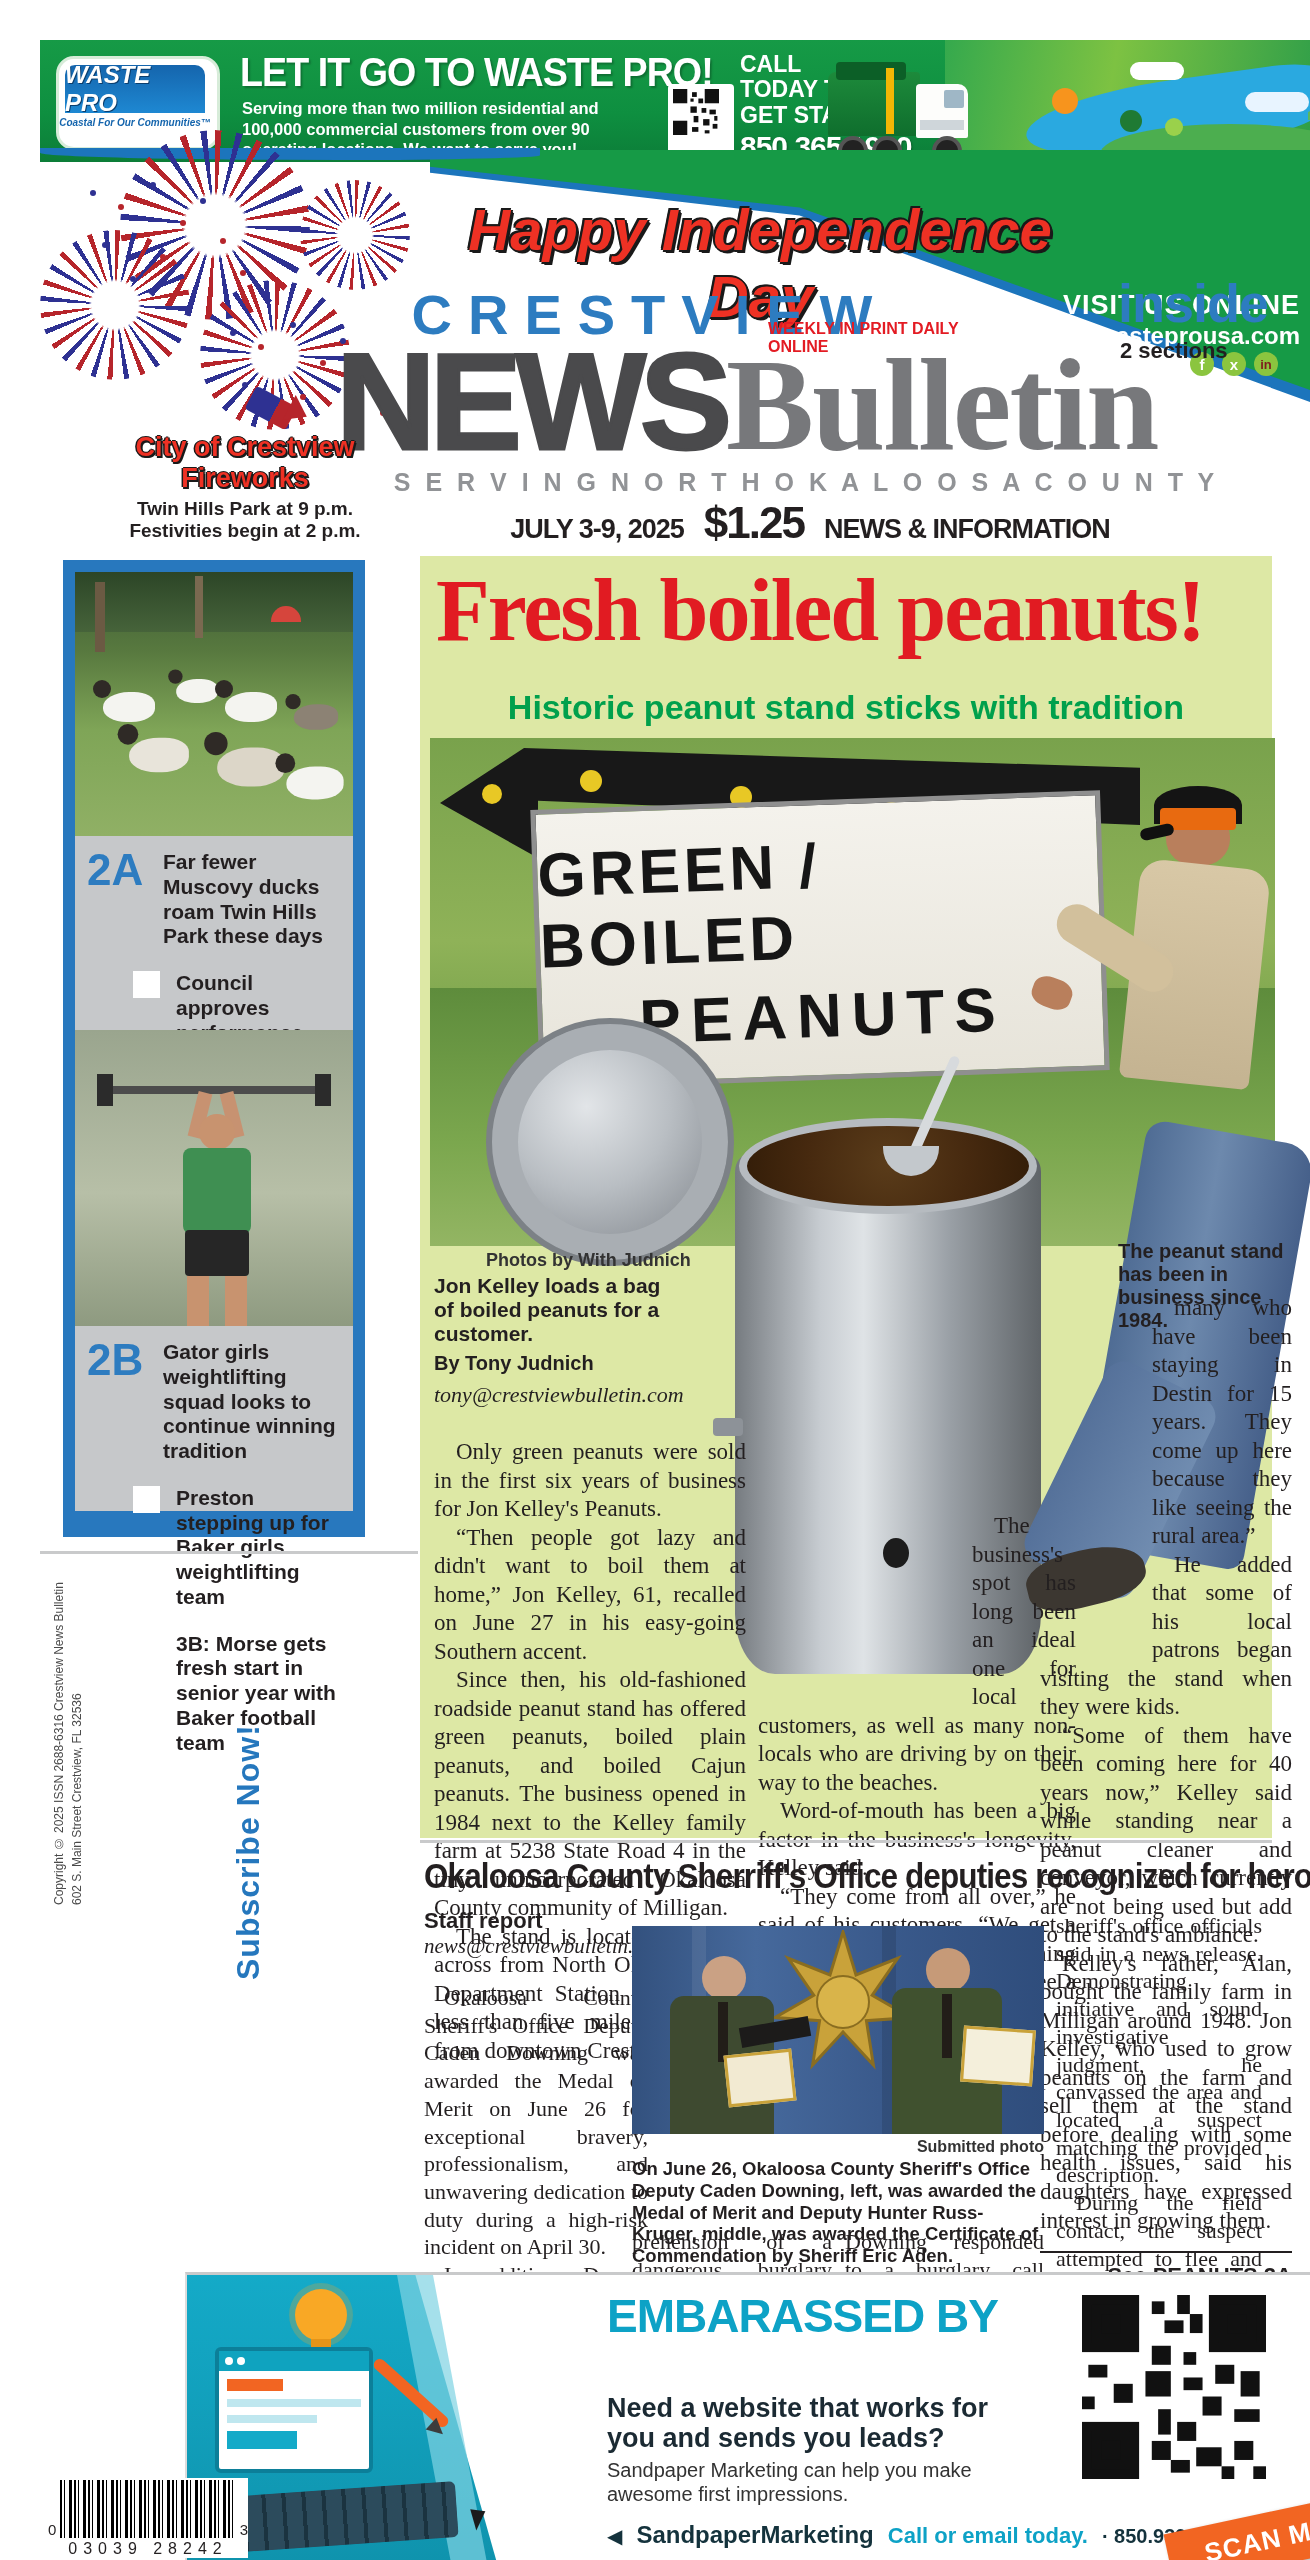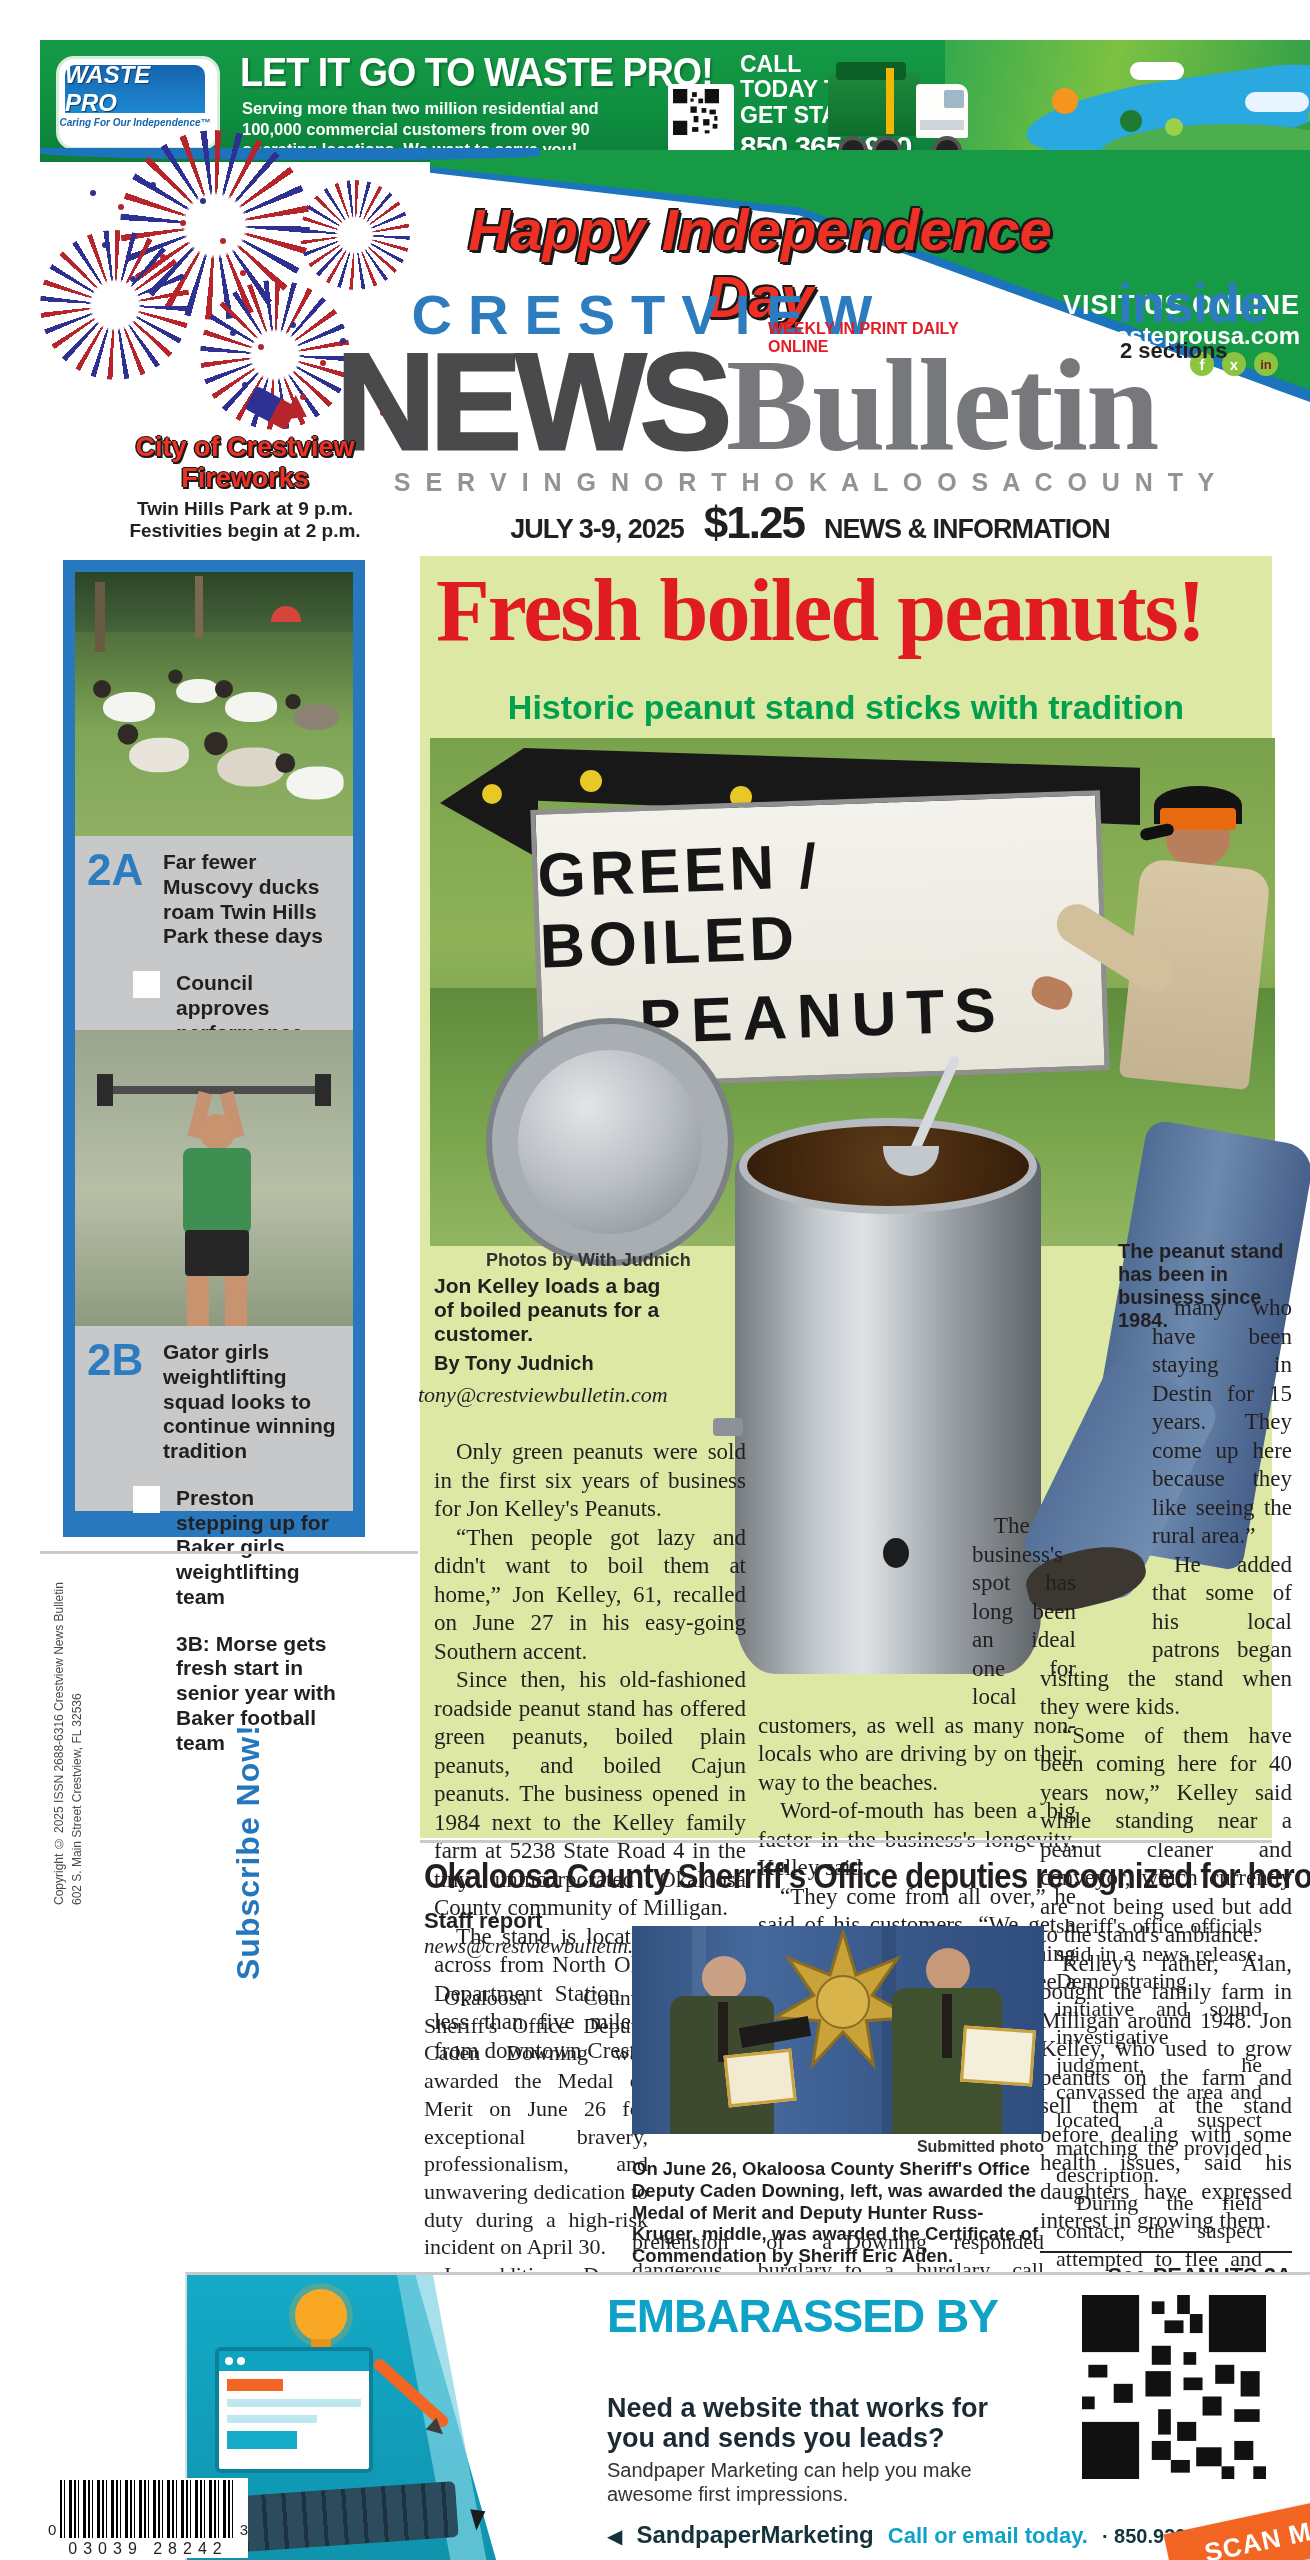--- a/index.html
+++ b/index.html
@@ -44,21 +44,21 @@
     <div class="abs" style="left:1090px;top:22px;width:54px;height:18px;border-radius:12px;background:#fff;"></div>
     <div class="abs" style="left:1205px;top:52px;width:64px;height:20px;border-radius:12px;background:#e8f4ff;"></div>
     <div class="abs" style="left:1080px;top:70px;width:22px;height:22px;border-radius:50%;background:#1f7a33;"></div>
     <div class="abs" style="left:1125px;top:78px;width:18px;height:18px;border-radius:50%;background:#9ad14b;"></div>
     <div class="abs" style="left:1268px;top:66px;width:18px;height:14px;background:#5cb85c;clip-path:polygon(50% 0,100% 45%,100% 100%,0 100%,0 45%);"></div>
 
     <div class="abs" style="left:16px;top:16px;width:158px;height:88px;background:#fff;border-radius:18px;border:3px solid #d7ecd9;overflow:hidden;">
       <div class="abs" style="left:6px;top:6px;width:140px;height:48px;background:linear-gradient(180deg,#1565ad,#1e88d2);border-radius:10px 10px 0 0;display:flex;align-items:center;justify-content:center;">
         <span style="color:#fff;font-weight:bold;font-size:24px;letter-spacing:0;font-style:italic;text-shadow:1px 1px 0 #0b3e6e;">WASTE PRO</span>
       </div>
-      <div class="abs" style="left:0;top:58px;width:152px;text-align:center;font-size:10px;font-style:italic;color:#1565ad;font-weight:bold;">Caring For Our Independence™</div>
+      <div class="abs" style="left:0;top:58px;width:152px;text-align:center;font-size:10px;font-style:italic;color:#1565ad;font-weight:bold;">Coastal For Our Communities™</div>
     </div>
 
     <div class="abs" style="left:200px;top:10px;width:430px;color:#fff;font-weight:bold;font-size:40px;letter-spacing:-1px;text-shadow:2px 2px 2px rgba(0,0,0,.25);white-space:nowrap;transform:scaleX(.94);transform-origin:left;">LET IT GO TO WASTE PRO!</div>
     <div class="abs" style="left:202px;top:58px;width:420px;color:#fff;font-size:16.5px;font-weight:bold;line-height:1.25;">Serving more than two million residential and 100,000 commercial customers from over 90 operating locations. We want to serve you!</div>
 
     <div class="abs" style="left:628px;top:44px;width:56px;height:62px;background:#fff;border-radius:4px;padding:5px;">
       <svg class="qr" width="46" height="46" viewBox="0 0 29 29">
         <rect x="0" y="0" width="9" height="9"></rect>
           <rect x="2" y="2" width="5" height="5" fill="#fff"></rect>
           <rect x="3.5" y="3.5" width="2" height="2"></rect>
@@ -266,21 +266,21 @@
     <div class="abs" style="left:70px;top:0;width:170px;height:430px;background:linear-gradient(90deg,#4f6c94,#6d89ad 45%,#46608a);border-radius:20px 30px 16px 26px;transform:rotate(10deg);"></div>
     <div class="abs" style="left:20px;top:240px;width:120px;height:220px;background:linear-gradient(90deg,#55719a,#708cb0);border-radius:20px;transform:rotate(26deg);"></div>
     <div class="abs" style="left:-14px;top:420px;width:120px;height:56px;background:#3c3731;border-radius:40% 50% 40% 40%;transform:rotate(-14deg);"></div>
   </div>
 
   <div class="abs" style="left:486px;top:1250px;width:240px;font-weight:bold;font-size:18px;color:#333;">Photos by With Judnich</div>
   <div class="abs cap" style="left:434px;top:1274px;width:240px;font-size:21px;">Jon Kelley loads a bag of boiled peanuts for a customer.</div>
   <div class="abs cap" style="left:1118px;top:1240px;width:180px;">The peanut stand has been in business since 1984.</div>
 
   <div class="abs" style="left:434px;top:1352px;font-weight:bold;font-size:20px;">By Tony Judnich</div>
-  <div class="abs serif" style="left:418px;top:1382px;font-style:italic;font-size:22px;">tony@crestviewbulletin.com</div>
+  <div class="abs serif" style="left:434px;top:1382px;font-style:italic;font-size:22px;">tony@crestviewbulletin.com</div>
   <div class="abs" style="left:434px;top:1438px;width:312px;">
     <p class="bcol serif">Only green peanuts were sold in the first six years of business for Jon Kelley's Peanuts.</p>
     <p class="bcol serif">“Then people got lazy and didn't want to boil them at home,” Jon Kelley, 61, recalled on June 27 in his easy-going Southern accent.</p>
     <p class="bcol serif">Since then, his old-fashioned roadside peanut stand has offered green peanuts, boiled plain peanuts, and boiled Cajun peanuts. The business opened in 1984 next to the Kelley family farm at 5238 State Road 4 in the tiny unincorporated Okaloosa County community of Milligan.</p>
     <p class="bcol serif">The stand is located on SR 4 across from North Okaloosa Fire Department Station 83 and just less than five miles northwest from downtown Crestview.</p>
   </div>
 
   <div class="abs" style="left:758px;top:1512px;width:318px;">
     <div style="float:left;width:214px;height:178px;"></div>
     <p class="bcol serif">The business's spot has long been an ideal one for local customers, as well as many non-locals who are driving by on their way to the beaches.</p>

